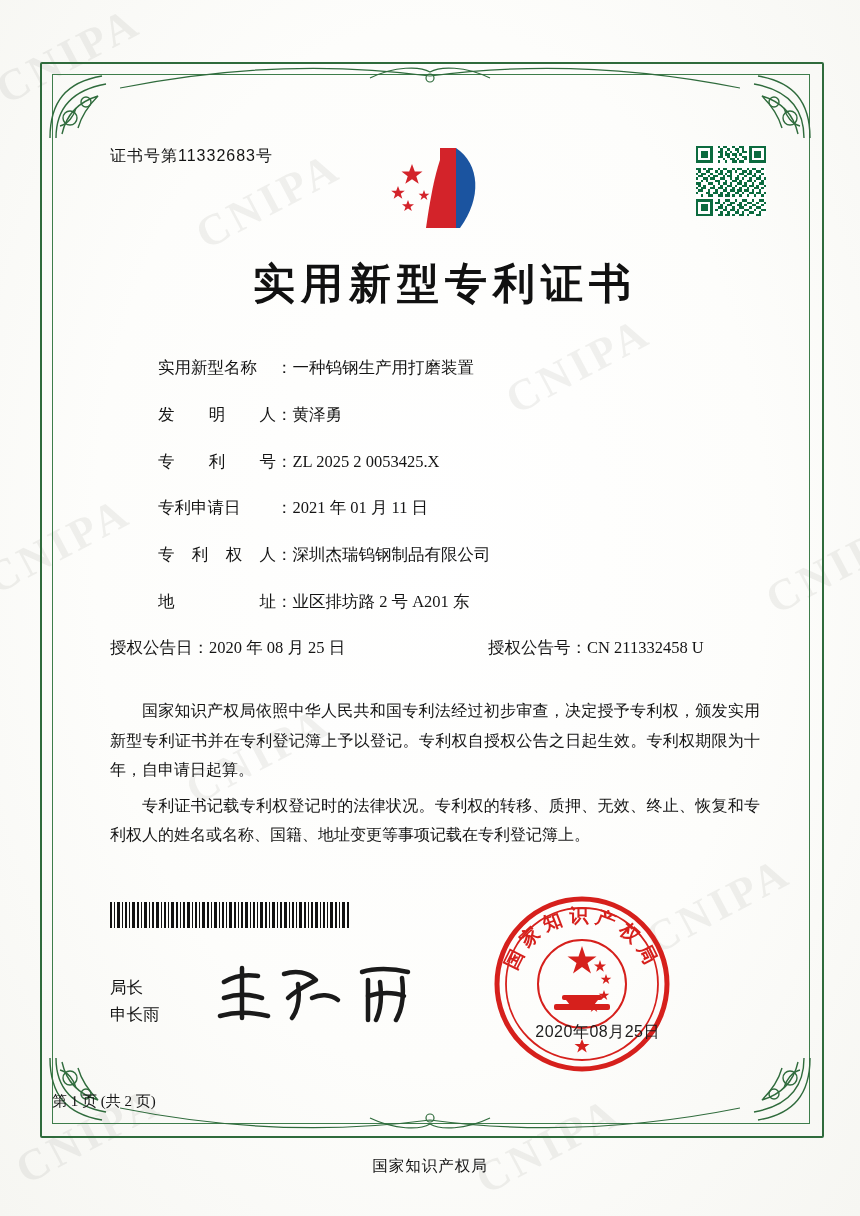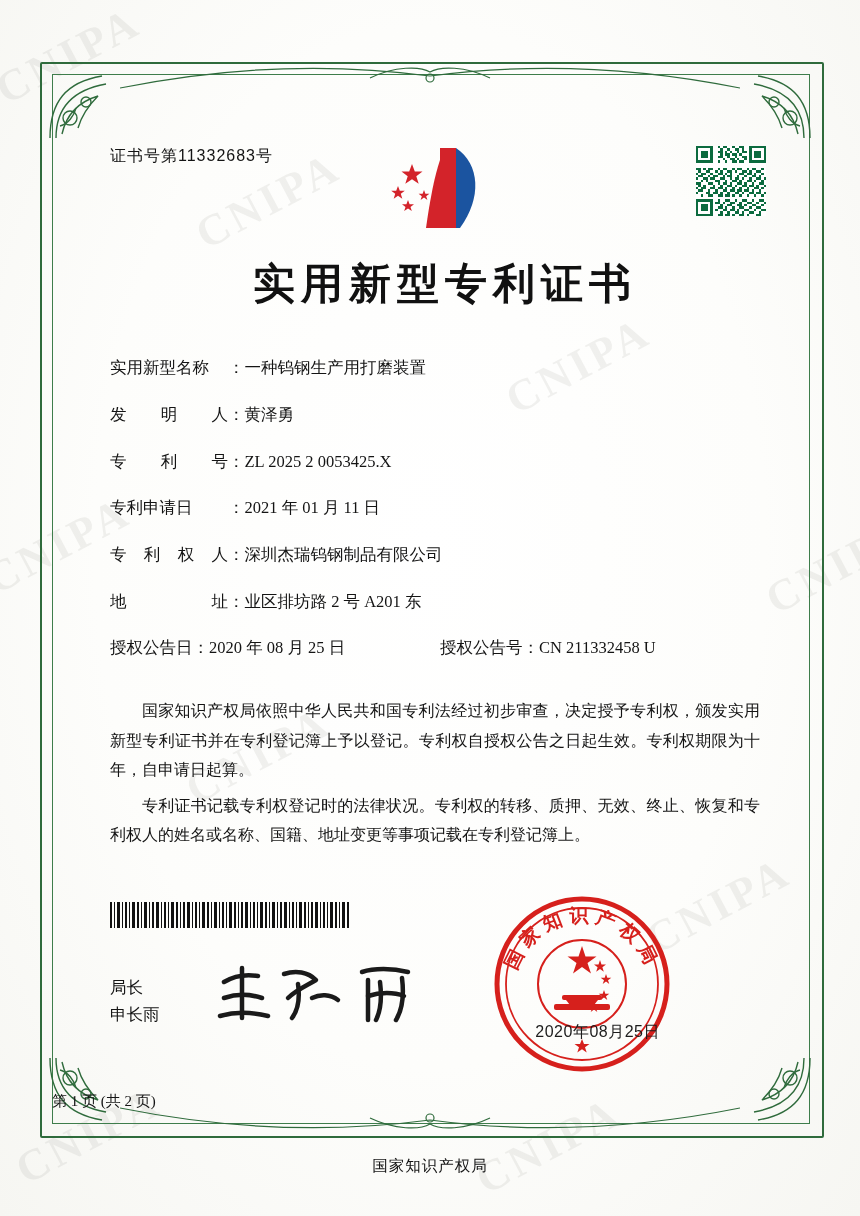--- a/index.html
+++ b/index.html
@@ -127,38 +127,40 @@
     left: 58px; top: 282px;
     width: 650px;
     font-size: 16.5px;
     color: #141414;
   }
   .field-row {
     display: flex;
     align-items: baseline;
     margin-bottom: 22px;
     line-height: 1.5;
+    margin-left: 48px;
   }
   .f-label {
     width: 118px;
     flex: 0 0 118px;
     letter-spacing: 0px;
   }
   .f-label.spread {
     display: flex;
     justify-content: space-between;
   }
   .f-colon { flex: 0 0 10px; }
   .f-value { flex: 1; }
   .f-value .second-line { display: block; padding-left: 0; }
 
   .row-double {
     display: flex;
     margin-bottom: 18px;
     font-size: 16.5px;
+    gap: 48px;
   }
   .row-double .half { display: flex; align-items: baseline; }
   .row-double .half.left { width: 330px; flex: 0 0 330px; }
   .row-double .half .lbl { white-space: nowrap; }
 
   .paragraphs {
     position: absolute;
     left: 58px; top: 622px;
     width: 650px;
     font-size: 16px;

